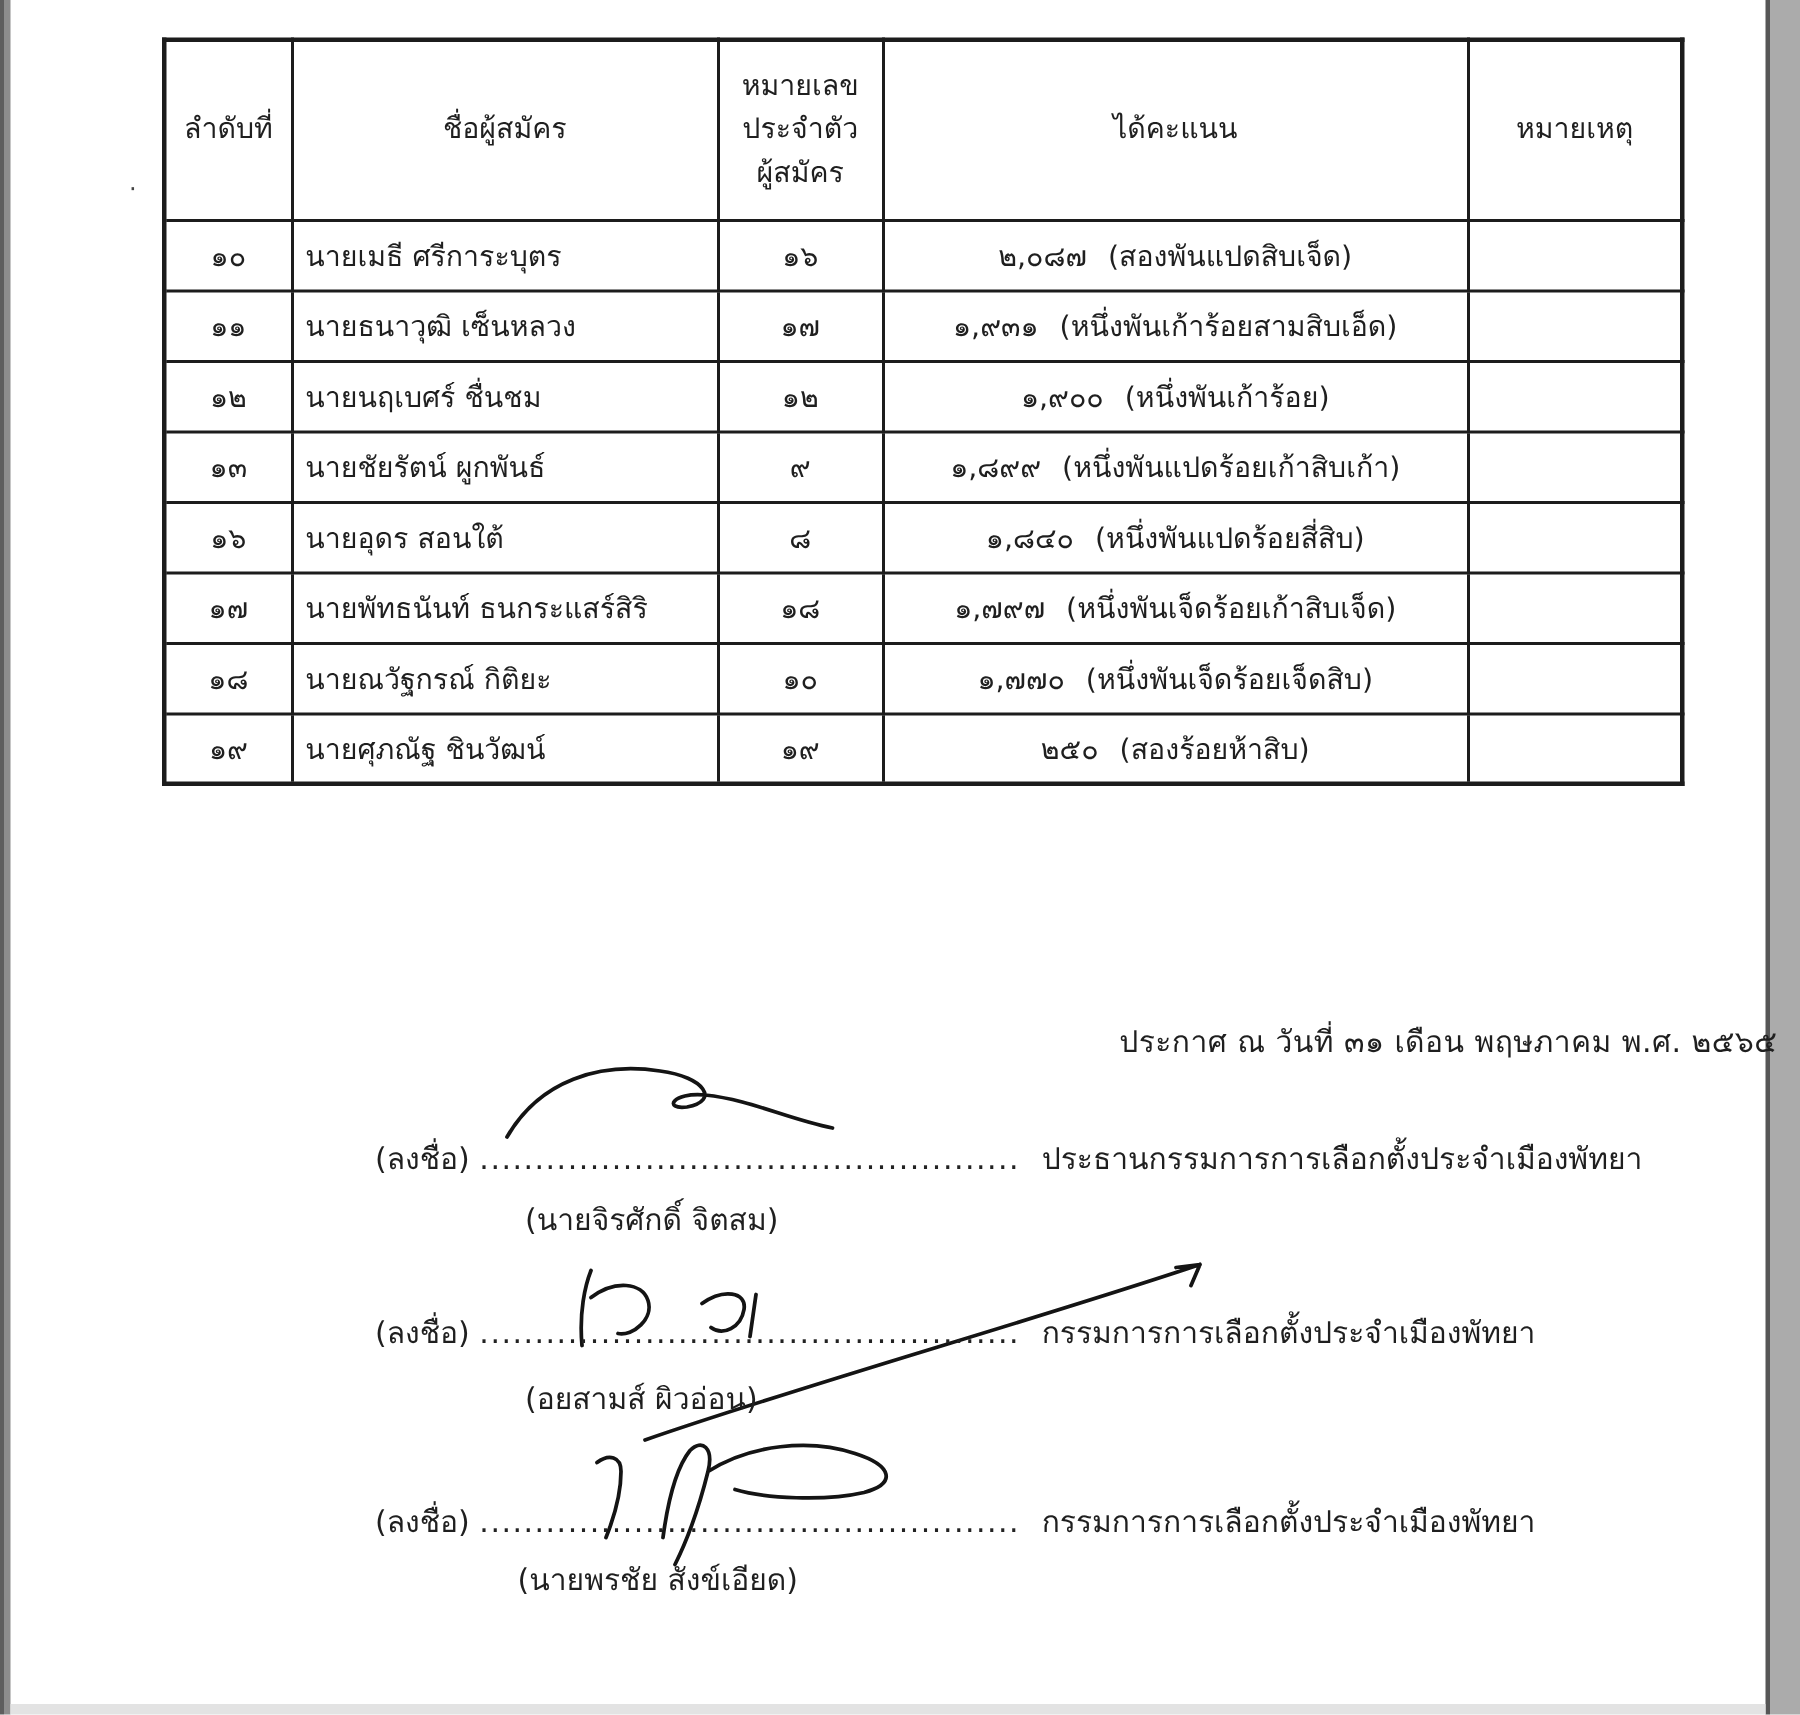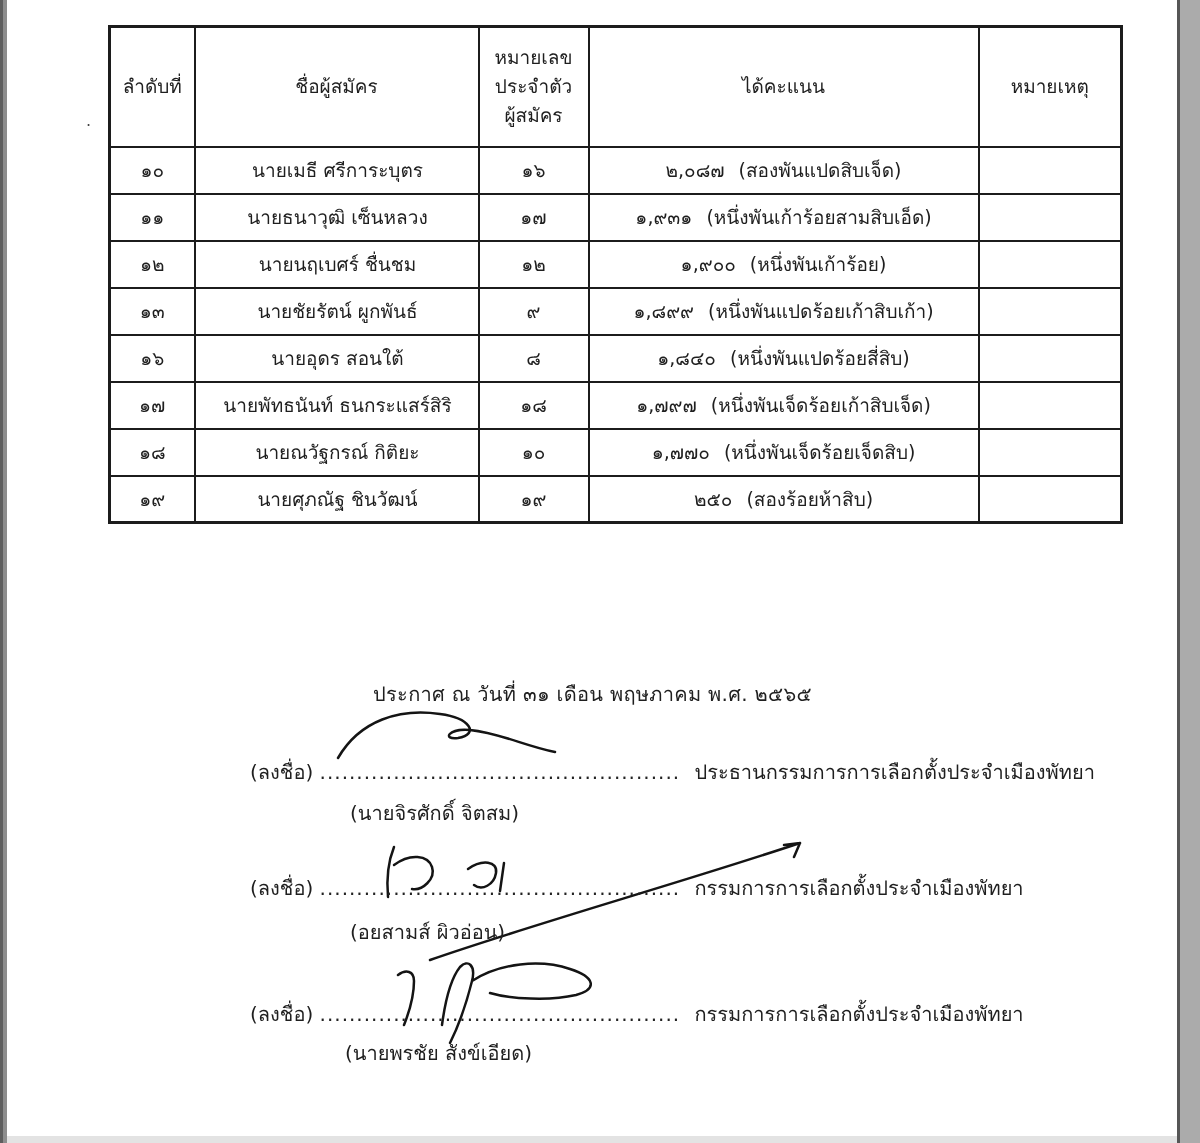--- a/index.html
+++ b/index.html
@@ -38,25 +38,25 @@
     border:2px solid #1c1c1c;
     padding:0 6px;
     font-weight:normal;
     overflow:hidden;white-space:nowrap;margin-top:44px;
   }
   .results-table{border:3px solid #1c1c1c;}
   .results-table thead tr{height:120px;}
   .results-table tbody tr{height:47px;}
   .results-table th{text-align:center;vertical-align:middle;white-space:pre-line;line-height:1.55;}
   td.c-order,td.c-number{text-align:center;}
-  td.c-name{text-align:center;padding-left:8px;}
+  td.c-name{text-align:left;padding-left:8px;}
   td.c-score{text-align:center;}
   td.c-score .score-num{display:inline-block;margin-right:14px;}
   .announce{
-    position:absolute;left:0;top:678px;width:1185px;text-align:center;
+    position:absolute;left:0;top:678px;width:1185px;text-align:right;
     font-size:20px;letter-spacing:0.3px;
   }
   .sig-line{position:absolute;font-size:20px;white-space:nowrap;}
   .sig-line .dots{letter-spacing:1px;color:#222;}
   .sig-line .sig-title{margin-left:8px;}
   .sig-name{position:absolute;font-size:20px;white-space:nowrap;}
   .sig-svg{position:absolute;pointer-events:none;}
   .sig-svg path{fill:none;stroke:#141414;stroke-linecap:round;}
 </style>
 </head>

